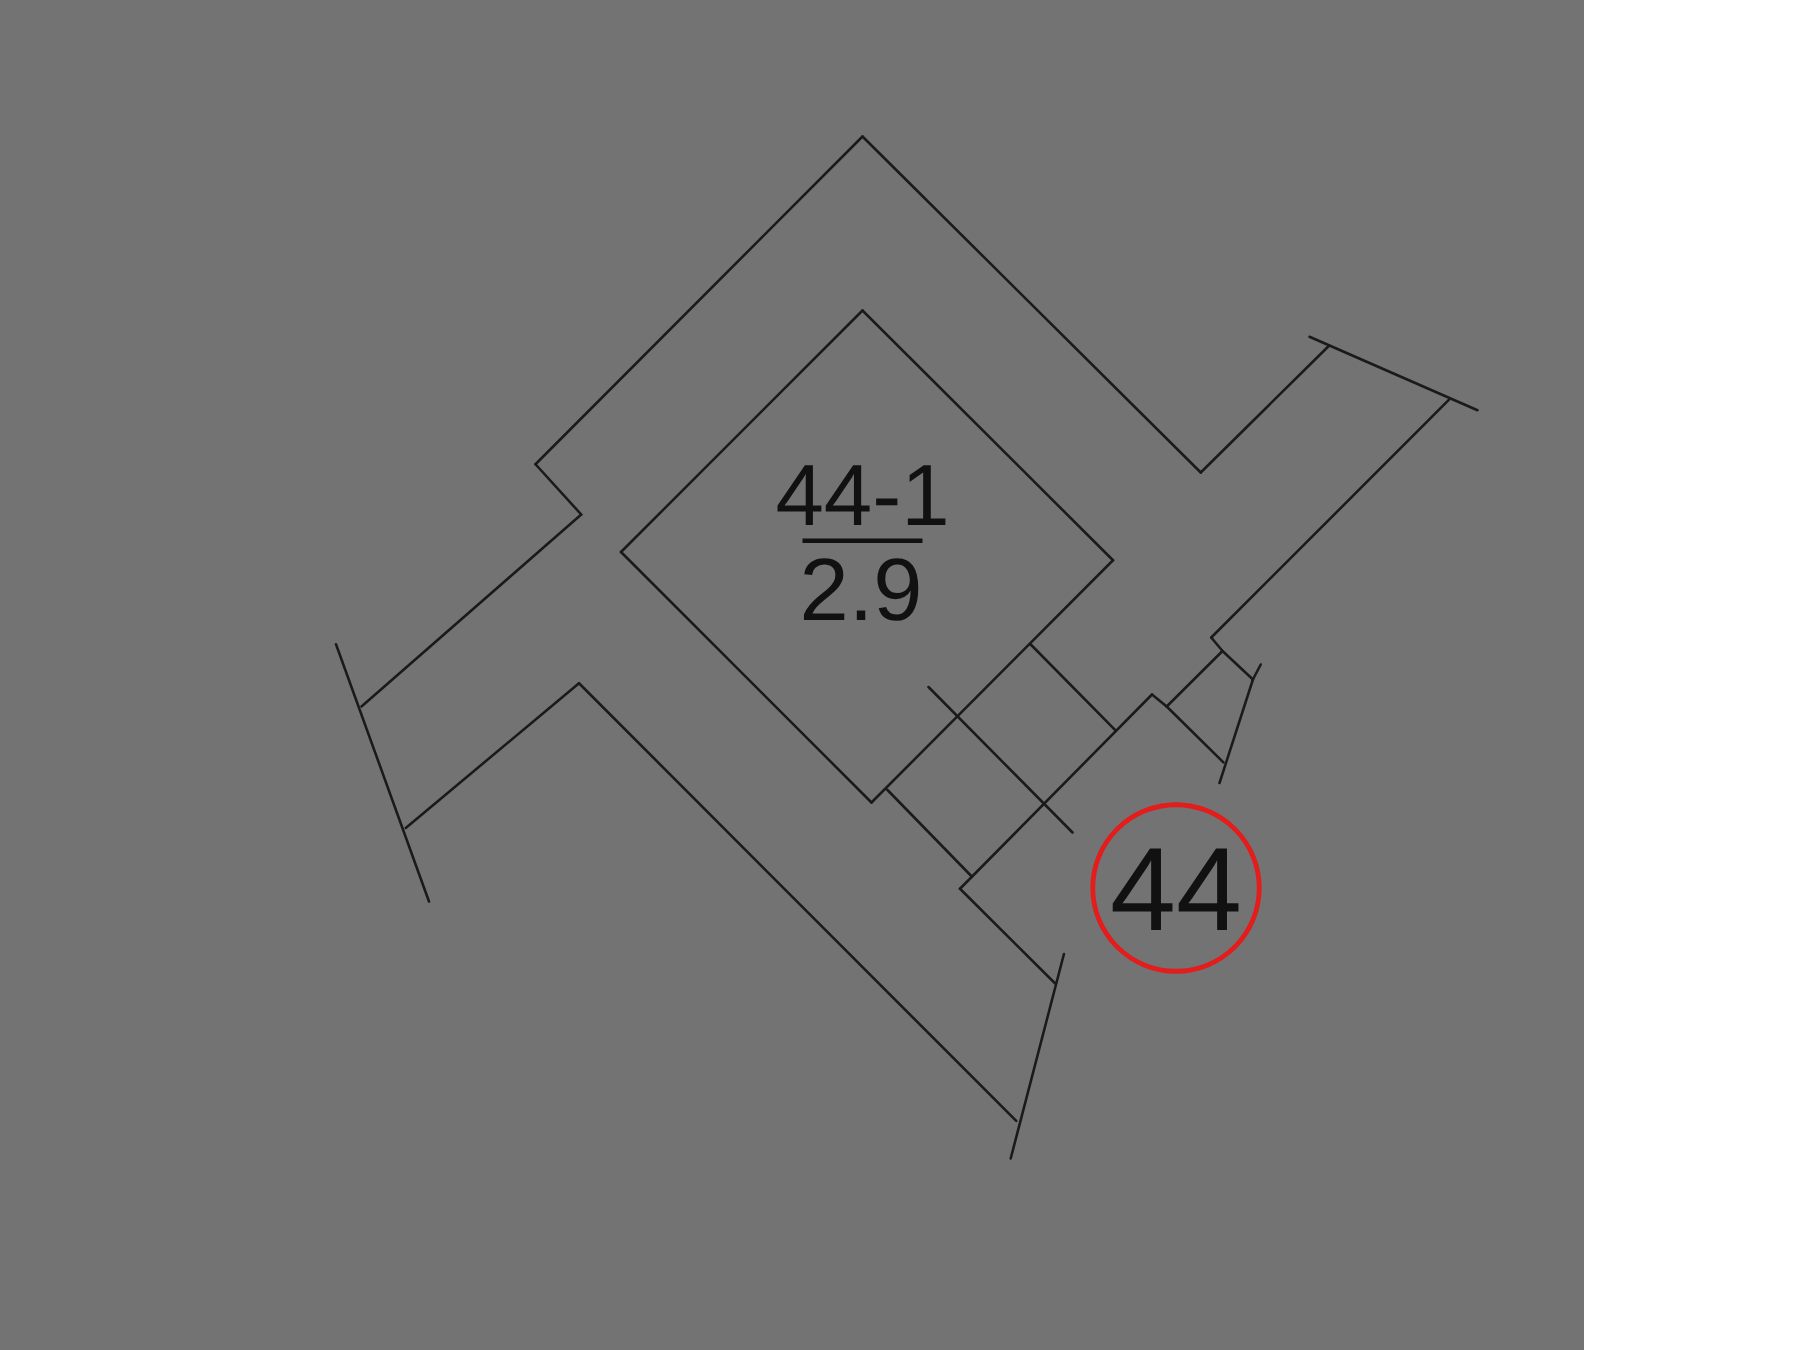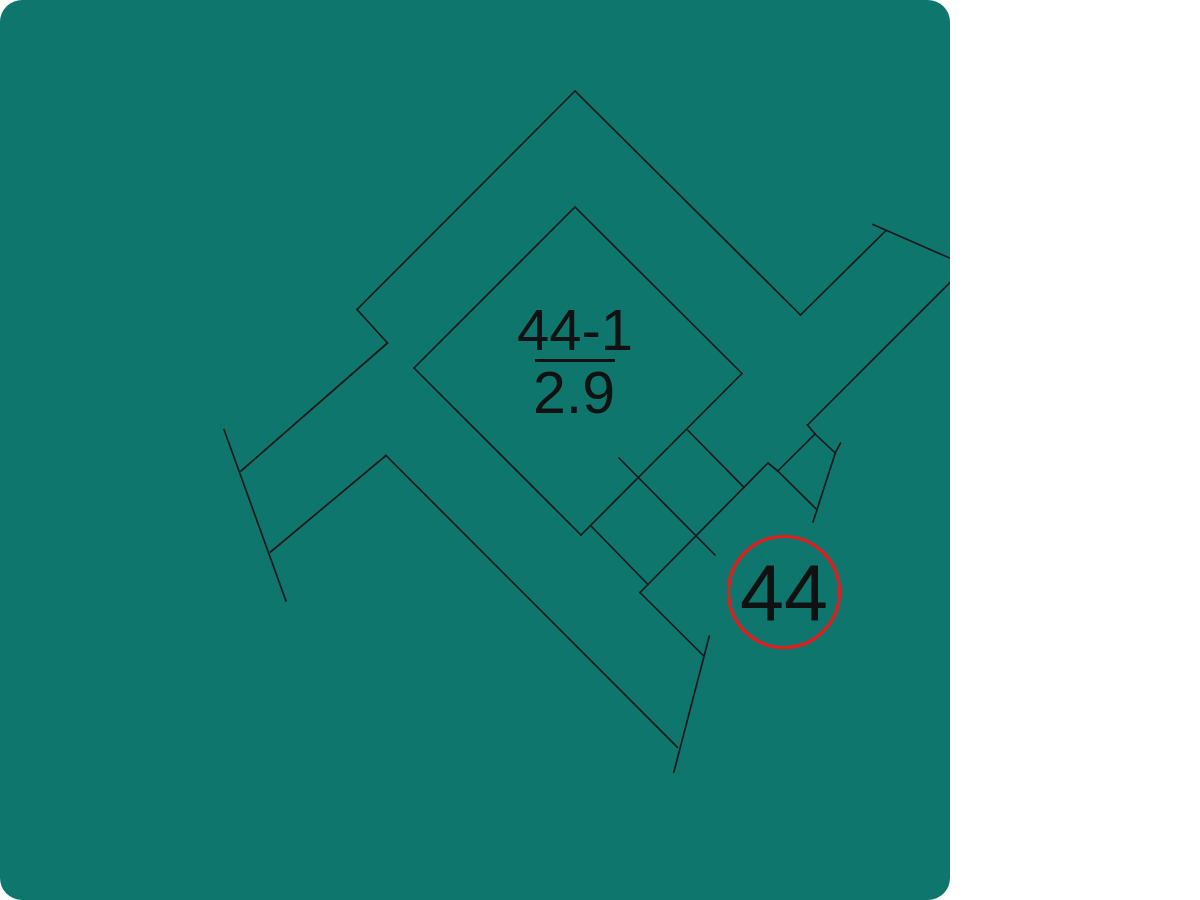--- a/index.html
+++ b/index.html
@@ -1,16 +1,16 @@
 <!DOCTYPE html>
 <html><head>
 <meta charset="utf-8">
 <style>
   html,body{margin:0;padding:0;background:#ffffff;}
-  .page{width:950px;height:900px;position:relative;background:#0f766e;overflow:hidden;border-radius:22px;}
+  .page{width:1056px;height:900px;position:relative;background:#737373;overflow:hidden;}
   svg{position:absolute;left:0;top:0;}
   text{font-family:"Liberation Sans", sans-serif;fill:#111111;}
 </style>
 </head>
 <body>
 
 <div class="page">
 <svg width="1200" height="900" viewBox="0 0 1200 900">
   <g stroke="#1a1a1a" stroke-width="1.7" fill="none" stroke-linecap="round">
 

